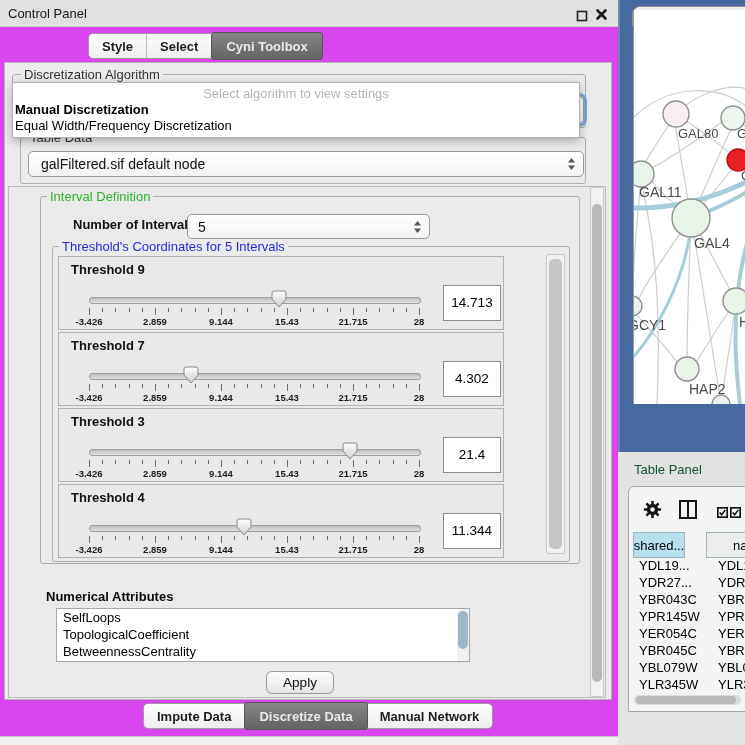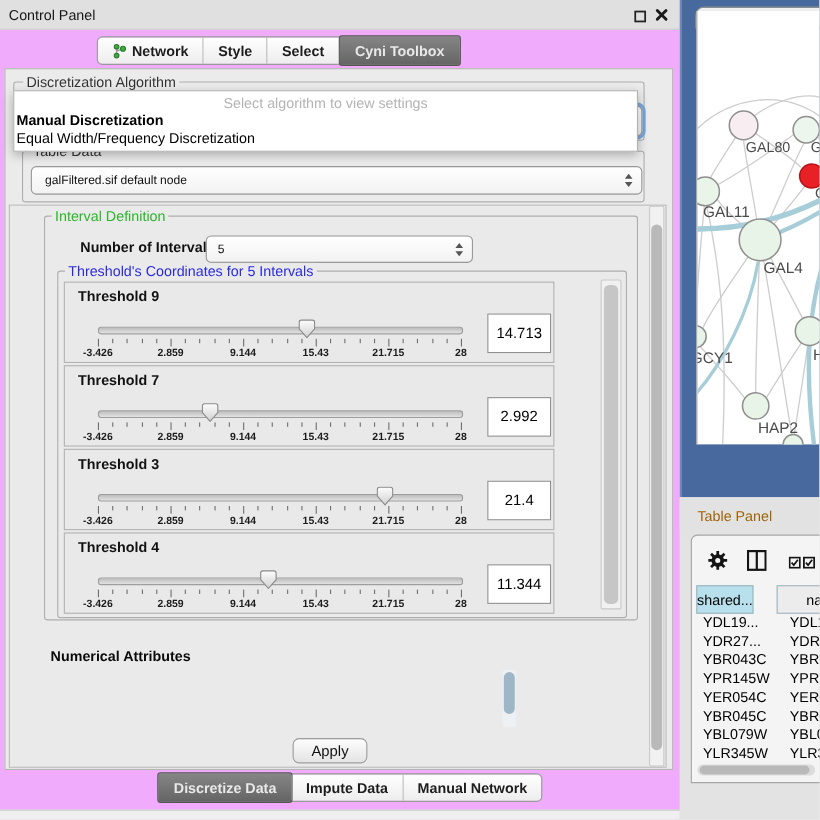--- a/index.html
+++ b/index.html
@@ -1,40 +1,40 @@
 <!DOCTYPE html>
 <html><head>
 <meta charset="utf-8">
 <style>
   html,body{margin:0;padding:0}
   body{width:745px;height:745px;position:relative;overflow:hidden;
        font-family:"Liberation Sans",sans-serif;background:#e8e8e8;
        -webkit-font-smoothing:antialiased}
   .abs{position:absolute}
   
-  .control-panel{position:absolute;left:0;top:0;width:618px;height:745px;background:#f0abfc}
+  .control-panel{position:absolute;left:0;top:0;width:618px;height:745px;background:#d946ef}
   .titlebar{position:absolute;left:0;top:0;width:618px;height:26px;background:#e0e0e0;border-bottom:1px solid #cdcdcd}
   .titlebar .title{position:absolute;left:8px;top:6px;font-size:13px;color:#161616}
   .win-btn{position:absolute;top:8px;cursor:default}
   .main-panel{position:absolute;left:4px;top:62px;width:608px;height:638px;background:#ebebeb;border:1px solid #b5b5b5;box-sizing:border-box}
   
   .seg-control{position:absolute;display:flex;height:24px;background:linear-gradient(#ffffff,#ededed);
                border:1px solid #9b9b9b;border-radius:5px;align-items:stretch}
   .seg{display:flex;align-items:center;gap:5px;padding:0 13px;font-size:13px;font-weight:bold;color:#1d1d1d;
        border-right:1px solid #bdbdbd;white-space:nowrap}
   .seg:last-child{border-right:none}
   .seg.selected{background:linear-gradient(#868686,#646464);color:#e9e9e9;margin:-2px -1px;border-radius:3px;
                 border:1px solid #565656;position:relative;z-index:2;padding:0 14px}
   .seg-icon{display:inline-flex;align-items:center}
   
   .group{position:absolute;border:1px solid #aeaeae;border-radius:3px;box-sizing:border-box}
   .gtitle{position:absolute;top:-8px;font-size:13px;line-height:15px;background:#ebebeb;padding:0 3px;white-space:nowrap}
   
   .combo{position:absolute;background:linear-gradient(#ffffff,#f2f2f2);border:1px solid #989898;border-radius:5px;
-         font-size:11px;color:#101010;display:flex;align-items:center;box-sizing:border-box}
+         font-size:14px;color:#101010;display:flex;align-items:center;box-sizing:border-box}
   .combo .cval{padding-left:12px}
   .combo .spinner{position:absolute;right:7px;top:50%;transform:translateY(-50%);display:flex}
   .combo.focused{box-shadow:0 0 0 3px rgba(100,158,218,0.85)}
   
   .popup{position:absolute;left:12px;top:82px;width:566px;height:54px;background:#ffffff;border:1px solid #b2b2b2;
          box-shadow:0 3px 9px rgba(0,0,0,0.28);z-index:8}
   .popup-hint{position:absolute;top:3px;left:0;right:0;text-align:center;font-size:13px;color:#b4b4b4}
   .popup-item{position:absolute;left:2px;font-size:13px;color:#000;white-space:nowrap}
   
   .sb-track{position:absolute;background:#f1f1f1;border:1px solid #c9c9c9;box-sizing:border-box;border-radius:2px}
@@ -61,21 +61,21 @@
             border:1px solid #9c9c9c;border-radius:6px;font-size:13.5px;color:#111;text-align:center;line-height:21px;box-sizing:border-box}
   .bottom-strip{position:absolute;left:0;top:736px;width:618px;height:9px;background:#efefef;border-top:1px solid #c8c8c8}
   
   .right-panel{position:absolute;left:618px;top:0;width:127px;height:745px;background:#e3e3e3}
   .net-bg{position:absolute;left:618px;top:0;width:127px;height:452px;background:#47699e;box-shadow:inset 2px 0 0 #6f88b5}
   .mac-titlebar{position:absolute;left:632px;top:6px;width:116px;height:20px;border-radius:8px 0 0 0;
                 background:linear-gradient(#f3f3f3,#c9c9c9);border:1px solid #8f8f8f;box-sizing:border-box}
   .light{position:absolute;top:10px;width:13px;height:13px;border-radius:50%;box-sizing:border-box}
   .net-canvas{position:absolute;left:633px;top:10px;width:112px;height:394px;background:#fff;border-left:1px solid #9a9a9a;box-sizing:border-box}
   .tp-strip{position:absolute;left:618px;top:452px;width:127px;height:34px;background:#e2e2e2}
-  .tp-title{position:absolute;left:16px;top:10px;font-size:13px;color:#a16207}
+  .tp-title{position:absolute;left:16px;top:10px;font-size:13px;color:#14532d}
   .tp-box{position:absolute;left:628px;top:486px;width:120px;height:226px;background:#f4f4f4;border:1px solid #a6a6a6;
           border-radius:6px 0 0 0;box-sizing:border-box}
   .tp-toolbar-icon{position:absolute;top:13px}
   .th-cell{position:absolute;top:45px;height:26px;box-sizing:border-box;border:1px solid #9fb3bb;font-size:13px;
            display:flex;align-items:center;justify-content:center;color:#000}
   .tp-rows{position:absolute;left:4px;top:71px;width:116px;height:136px;overflow:hidden}
   .tp-row{position:relative;height:17px;font-size:13px;color:#000}
   .tp-row .c1{position:absolute;left:6px;white-space:nowrap}
   .tp-row .c2{position:absolute;left:85px;white-space:nowrap}
 </style>
@@ -92,31 +92,20 @@
         </svg>
     </span>
     <span class="win-btn" style="left:595px;top:7px">
       <svg width="13" height="13">
           <path d="M2.5,2.5 L10.5,10.5 M10.5,2.5 L2.5,10.5" stroke="#1a1a1a" stroke-width="2.6" stroke-linecap="round"></path>
         </svg>
     </span>
   </div>
 
   <div class="seg-control" style="left:88px;top:33px" id="topTabs">
-      <div class="seg">
-        <span class="seg-icon">
-          <svg width="13" height="15" viewBox="0 0 13 15">
-            <path d="M4,3.5 L4,11.5 M4,7.5 L9.5,5.5" stroke="#9a9a9a" stroke-width="1.3" fill="none"></path>
-            <circle cx="4" cy="3.5" r="2.1" fill="#3faa3f" stroke="#2c7d2c"></circle>
-            <circle cx="4" cy="11.5" r="2.1" fill="#3faa3f" stroke="#2c7d2c"></circle>
-            <circle cx="9.8" cy="5.3" r="2.3" fill="#3faa3f" stroke="#2c7d2c"></circle>
-          </svg>
-        </span>
-        <span>Network</span>
-      </div>
       <div class="seg">
         <span>Style</span>
       </div>
       <div class="seg">
         <span>Select</span>
       </div>
       <div class="seg selected">
         <span>Cyni Toolbox</span>
       </div>
     </div>
@@ -265,21 +254,21 @@
         <span class="ticklabel" style="left: 360px;">28</span>
         <span class="thumb" style="left: 124.299px;"><svg width="16" height="18" viewBox="0 0 16 18">
             <defs>
               <linearGradient id="thg1" x1="0" y1="0" x2="0" y2="1">
                 <stop offset="0" stop-color="#fdfdfd"></stop>
                 <stop offset="1" stop-color="#d0d0d0"></stop>
               </linearGradient>
             </defs>
             <path d="M3,1 h10 a2,2 0 0 1 2,2 v6 l-7,8 -7,-8 v-6 a2,2 0 0 1 2,-2 z" fill="url(#thg1)" stroke="#8a8a8a"></path>
           </svg></span>
-        <div class="tvalue">2.992</div>
+        <div class="tvalue">4.302</div>
       </div>
       <div class="tbox" style="top: 152px;">
         <div class="tlabel">Threshold 3</div>
         <div class="ttrack"></div>
         <span class="tick major" style="left: 30px;"></span>
         <span class="tick minor" style="left: 43.2px;"></span>
         <span class="tick minor" style="left: 56.4px;"></span>
         <span class="tick minor" style="left: 69.6px;"></span>
         <span class="tick minor" style="left: 82.8px;"></span>
         <span class="tick major" style="left: 96px;"></span>
@@ -362,32 +351,37 @@
                 <stop offset="1" stop-color="#d0d0d0"></stop>
               </linearGradient>
             </defs>
             <path d="M3,1 h10 a2,2 0 0 1 2,2 v6 l-7,8 -7,-8 v-6 a2,2 0 0 1 2,-2 z" fill="url(#thg3)" stroke="#8a8a8a"></path>
           </svg></span>
         <div class="tvalue">11.344</div>
       </div>
     </div>
 
   <span class="abs" style="left:46px;top:589px;font-size:13px;font-weight:bold;color:#0a0a0a">Numerical Attributes</span>
+  <div class="attr-list" id="attrList">
+      <div class="attr-item">SelfLoops</div>
+      <div class="attr-item">TopologicalCoefficient</div>
+      <div class="attr-item">BetweennessCentrality</div>
+    </div>
   <div class="sb-track" style="left:457px;top:609px;width:12px;height:52px;border:none;background:#eef1f4">
     <div class="sb-thumb" style="left:1px;top:2px;width:10px;height:38px;background:#9fb6c6"></div>
   </div>
 
   <div class="push-btn">Apply</div>
 
   <div class="seg-control" style="left:143px;top:703px" id="bottomTabs">
+      <div class="seg">
+        <span>Impute Data</span>
+      </div>
       <div class="seg selected">
         <span>Discretize Data</span>
-      </div>
-      <div class="seg">
-        <span>Impute Data</span>
       </div>
       <div class="seg">
         <span>Manual Network</span>
       </div>
     </div>
   <div class="bottom-strip"></div>
 </div>
 
 <div class="right-panel">
   <div class="net-bg" style="left:0"></div>

